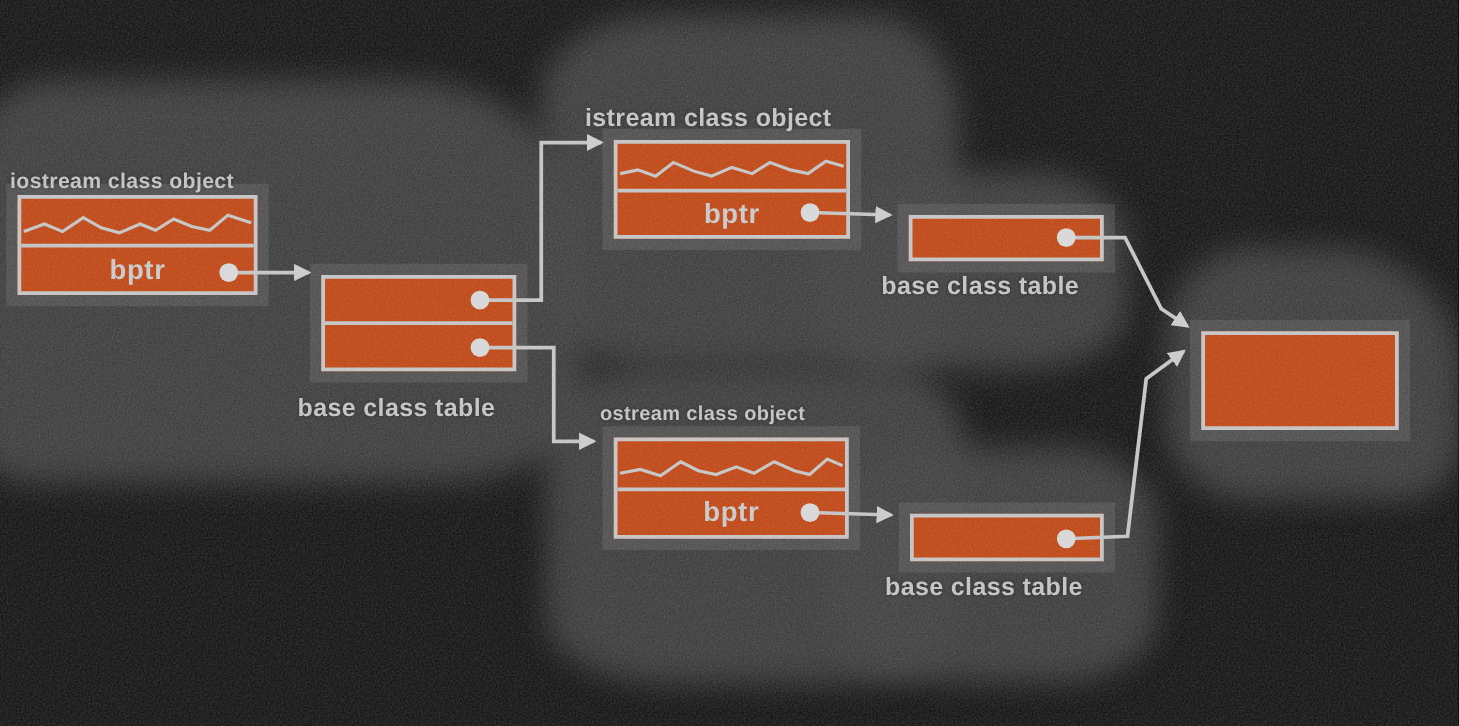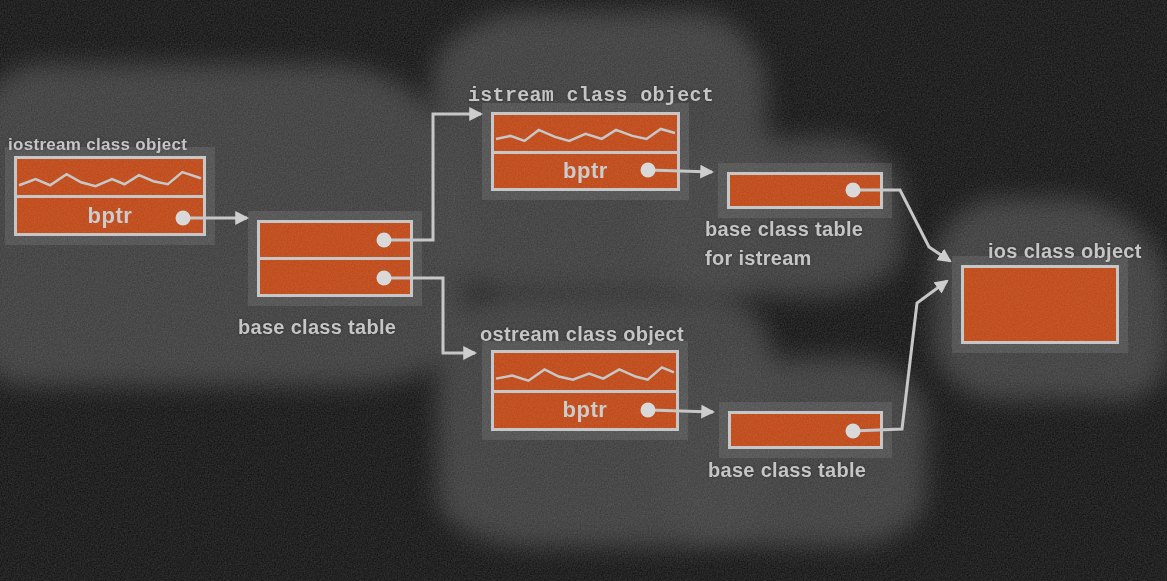--- a/index.html
+++ b/index.html
@@ -36,22 +36,22 @@
   .tbl-row { flex:1; min-height:0; }
   .tbl-div { height:0; border-top:3px solid #c7c7c7; }
   
   .lbl {
     position:absolute; z-index:4; color:#c6c6c6; font-weight:bold;
     letter-spacing:.3px; white-space:nowrap;
     text-shadow:0 0 3px rgba(0,0,0,.55);
   }
   .lbl-center { text-align:left; white-space:normal; }
   .lbl-iostream-obj { left:8px;   top:135px; font-size:17px;text-align:center; }
-  .lbl-istream-obj  { left:468px; top:84px;  font-size:20px;font-family:Liberation Mono, monospace; }
-  .lbl-ostream-obj  { left:480px; top:323px; font-size:20px; }
+  .lbl-istream-obj  { left:468px; top:84px;  font-size:20px; }
+  .lbl-ostream-obj  { left:480px; top:323px; font-size:16px; }
   .lbl-ios-obj      { left:988px; top:240px; font-size:20px; }
   .lbl-iostream-tbl { left:238px; top:312px; width:200px; font-size:20px; line-height:31px; }
   .lbl-istream-tbl  { left:705px; top:215px; width:196px; font-size:20px; line-height:29px; }
   .lbl-ostream-tbl  { left:708px; top:456px; width:200px; font-size:20px; line-height:28px; }
   
   .box-iostream-obj { left:14px;  top:156px; width:192px; height:80px; }
   .box-iostream-tbl { left:257px; top:220px; width:156px; height:77px; }
   .box-istream-obj  { left:491px; top:112px; width:189px; height:79px; }
   .box-istream-tbl  { left:727px; top:172px; width:156px; height:37px; }
   .box-ostream-obj  { left:491px; top:350px; width:188px; height:81px; }
@@ -123,41 +123,39 @@
       </svg>
     </div>
     <div class="fieldrow">bptr</div>
   </div>
 
   <div class="nodebox box-istream-tbl">
     <div class="tbl-row"></div>
   </div>
   <div class="lbl lbl-center lbl-istream-tbl">
     <div>base class table</div>
-    <div>for istream</div>
   </div>
 
   <div class="lbl lbl-ostream-obj">ostream class object</div>
   <div class="nodebox box-ostream-obj">
     <div class="waverow">
       <svg viewBox="0 0 180 36" preserveAspectRatio="none">
         <polyline points="2,25 18,22 34,27 50,16 64,23 78,26 94,20 108,25 124,16 140,23 152,26 166,14 178,19" fill="none" stroke="#c8c8c8" stroke-width="2.5" vector-effect="non-scaling-stroke"></polyline>
       </svg>
     </div>
     <div class="fieldrow">bptr</div>
   </div>
 
   <div class="nodebox box-ostream-tbl">
     <div class="tbl-row"></div>
   </div>
   <div class="lbl lbl-center lbl-ostream-tbl">
     <div>base class table</div>
   </div>
 
-  <div class="lbl lbl-ios-obj">ios class object</div>
   <div class="nodebox box-ios-obj"></div>
 
   <svg class="noise" width="1167" height="581">
     <filter id="grain">
       <feTurbulence type="fractalNoise" baseFrequency="0.7" numOctaves="3" stitchTiles="stitch"></feTurbulence>
       <feColorMatrix type="matrix" values="0 0 0 0 0.55  0 0 0 0 0.55  0 0 0 0 0.55  0 0 0 0.45 0"></feColorMatrix>
     </filter>
     <rect width="1167" height="581" filter="url(#grain)"></rect>
   </svg>
 

